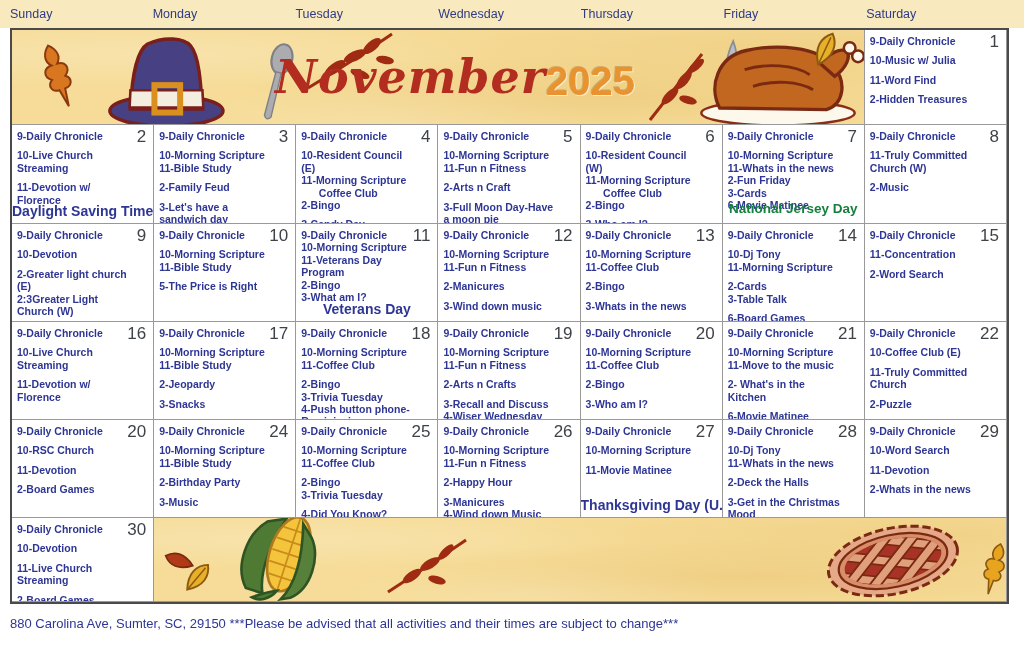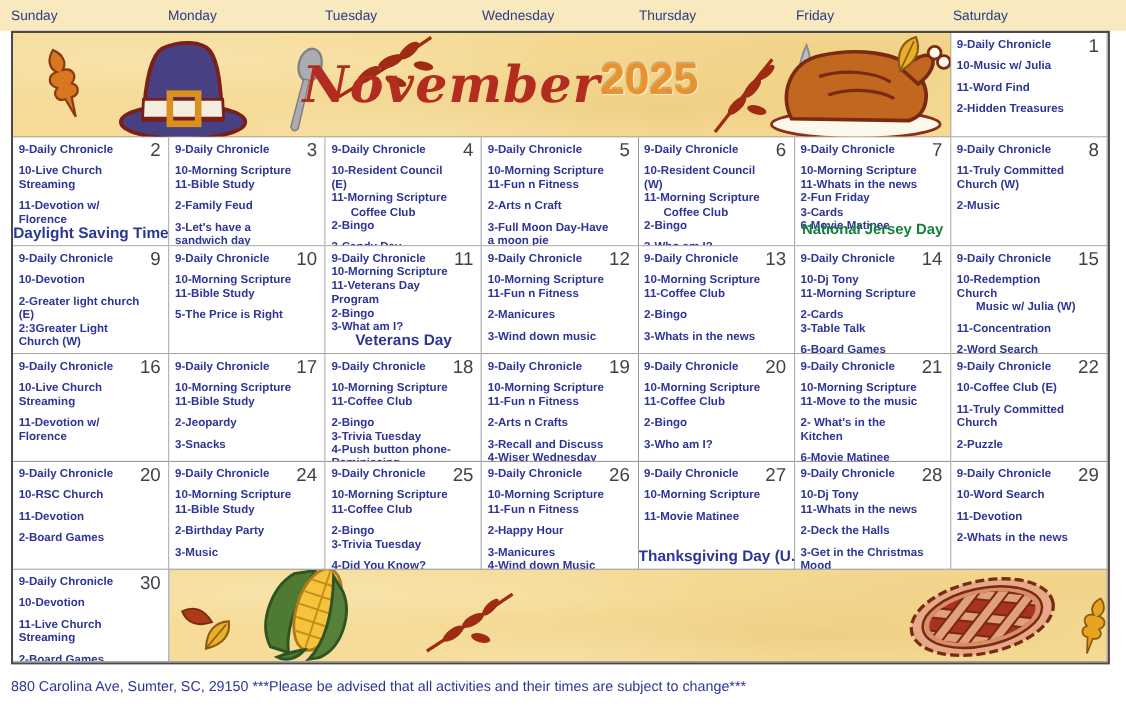--- a/index.html
+++ b/index.html
@@ -45,21 +45,21 @@
     background-image:
       radial-gradient(ellipse at 15% 25%, rgba(255,255,255,.20), transparent 35%),
       radial-gradient(ellipse at 70% 70%, rgba(214,160,60,.22), transparent 45%),
       radial-gradient(ellipse at 45% 90%, rgba(255,255,255,.15), transparent 30%),
       radial-gradient(ellipse at 90% 20%, rgba(214,160,60,.18), transparent 40%);
     border-right:1px solid #999;border-bottom:1px solid #999;
   }
   .deco{position:absolute;}
   .title{
     position:absolute;left:52%;top:50%;transform:translate(-50%,-50%);
-    display:flex;align-items:flex-start;white-space:nowrap;
+    display:flex;align-items:flex-end;white-space:nowrap;
   }
   .title .month{
     font-family:"DejaVu Serif", serif;font-style:italic;font-weight:bold;
     font-size:46px;color:#B22D20;letter-spacing:1px;
   }
   .title .year{
     font-size:40px;font-weight:bold;color:#E8932F;
     text-shadow:1px 1px 0 rgba(255,255,255,.6), -1px -1px 0 rgba(150,90,20,.35);
   }
   .footer{
@@ -331,22 +331,20 @@
 11-Morning Scripture</div>
         <div class="event">2-Cards
 3-Table Talk</div>
         <div class="event">6-Board Games</div>
       </div>
     </div>
     <div class="cell" style="grid-area: 3 / 7;">
       <div class="daynum">15</div>
       <div class="events">
         <div class="event">9-Daily Chronicle</div>
-        <div class="event">10-Redemption Church
-      Music w/ Julia (W)</div>
         <div class="event">11-Concentration</div>
         <div class="event">2-Word Search</div>
       </div>
     </div>
     <div class="cell" style="grid-area: 4 / 1;">
       <div class="daynum">16</div>
       <div class="events">
         <div class="event">9-Daily Chronicle</div>
         <div class="event">10-Live Church Streaming</div>
         <div class="event">11-Devotion w/ Florence</div>

